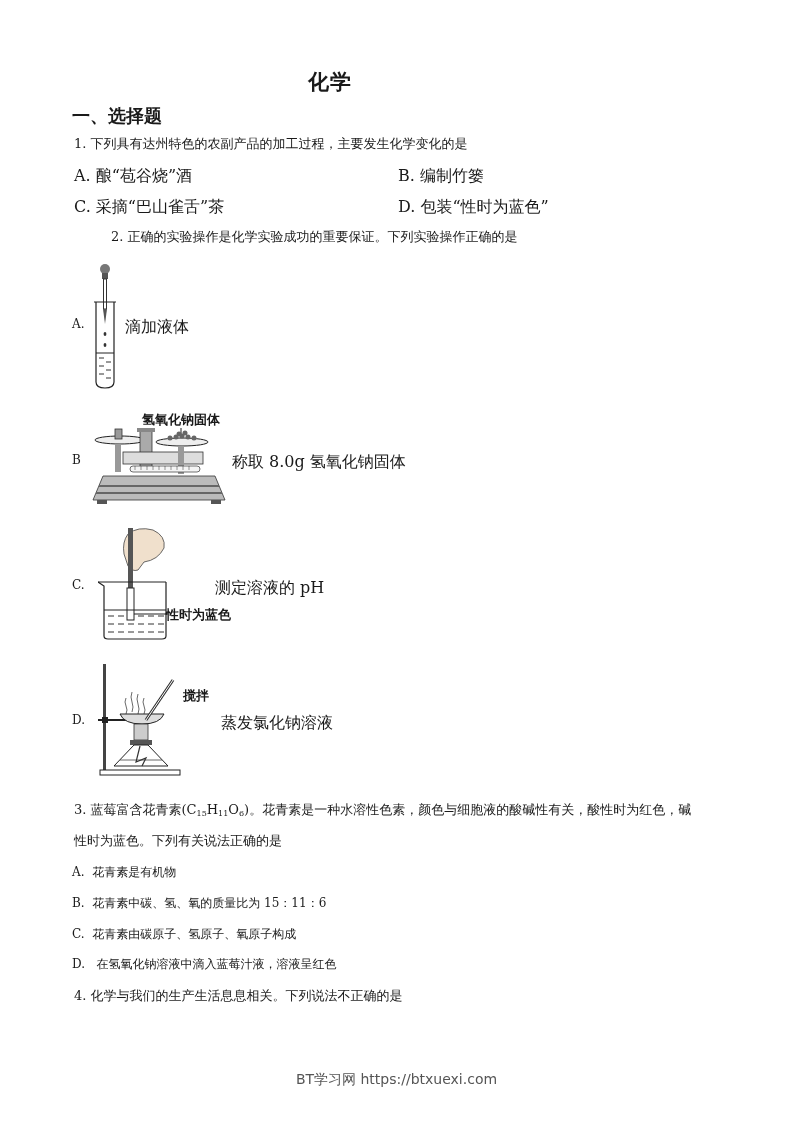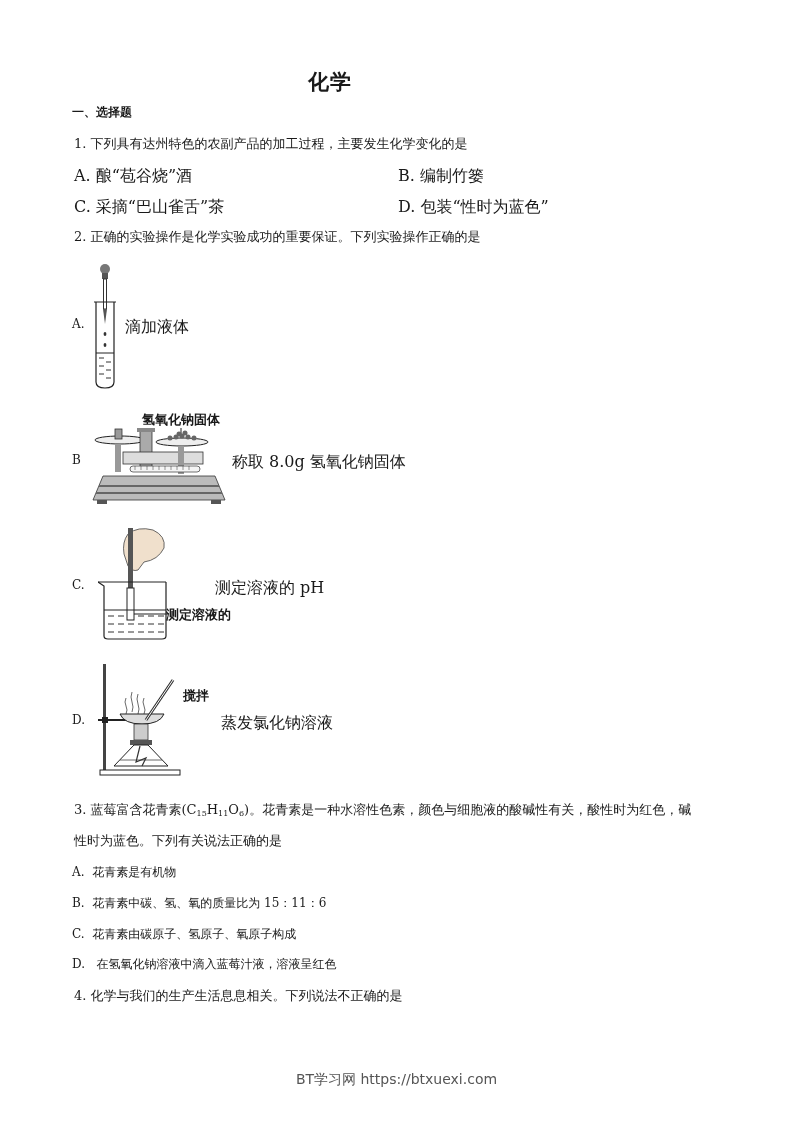--- a/index.html
+++ b/index.html
@@ -1,21 +1,21 @@
 <!DOCTYPE html>
 <html><head>
 <meta charset="utf-8">
 <style>
   html, body { margin: 0; padding: 0; background: #ffffff; }
   body { width: 793px; height: 1122px; position: relative; overflow: hidden;
          font-family: "DejaVu Serif", "Liberation Serif", serif; color: #1a1a1a; }
   .abs { position: absolute; white-space: nowrap; }
   .title { left: 0; width: 660px; top: 68px; text-align: center; font-size: 21px; font-weight: bold;
            font-family: "DejaVu Sans", sans-serif; letter-spacing: 1px; }
-  .section { left: 72px; top: 104px; font-size: 12px; font-weight: bold; font-family: "DejaVu Sans", sans-serif; }
+  .section { left: 72px; top: 104px; font-size: 18px; font-weight: bold; font-family: "DejaVu Sans", sans-serif; }
   .q { font-size: 13px; left: 74px; }
   .opt { font-size: 16px; }
   .label-small { font-size: 12px; }
   .fig-label { font-family: "DejaVu Sans", sans-serif; font-size: 13px; font-weight: bold; }
   .footer { left: 0; width: 793px; top: 1071px; text-align: center; font-size: 14px; color: #555;
             font-family: "DejaVu Sans", sans-serif; }
   sub { font-size: 8px; vertical-align: -2px; }
   svg { position: absolute; }
 </style>
 </head>
@@ -38,21 +38,21 @@
 </div>
 <div class="abs opt" style="left:74px; top:197px;">
   <span>C.</span>
   <span>采摘“巴山雀舌”茶</span>
 </div>
 <div class="abs opt" style="left:398px; top:197px;">
   <span>D.</span>
   <span>包装“性时为蓝色”</span>
 </div>
 
-<div class="abs q" style="top:228px;">
+<div class="abs q" style="top:228px;margin-left:37px;">
   <span>2.</span>
   <span>正确的实验操作是化学实验成功的重要保证。下列实验操作正确的是</span>
 </div>
 
 <div class="abs label-small" style="left:72px; top:317px;">A.</div>
 <svg style="left:92px; top:262px;" width="30" height="128" viewBox="0 0 30 128">
   <circle cx="13" cy="7" r="5" fill="#777"></circle>
   <rect x="10" y="11" width="6" height="6" fill="#555"></rect>
   <rect x="11.5" y="17" width="3" height="30" fill="none" stroke="#333" stroke-width="1"></rect>
   <path d="M11 47 L15 47 L13 62 Z" fill="#555"></path>
@@ -145,21 +145,21 @@
       <line x1="60" y1="98" x2="66" y2="98"></line>
     <line x1="10" y1="106" x2="16" y2="106"></line>
       <line x1="20" y1="106" x2="26" y2="106"></line>
       <line x1="30" y1="106" x2="36" y2="106"></line>
       <line x1="40" y1="106" x2="46" y2="106"></line>
       <line x1="50" y1="106" x2="56" y2="106"></line>
       <line x1="60" y1="106" x2="66" y2="106"></line>
   </g>
   <line x1="36" y1="88" x2="70" y2="88" stroke="#222" stroke-width="1"></line>
 </svg>
-<div class="abs fig-label" style="left:166px; top:606px;">测定溶液的</div>
+<div class="abs fig-label" style="left:166px; top:606px;">性时为蓝色</div>
 <div class="abs opt" style="left:215px; top:578px;">测定溶液的 pH</div>
 
 <div class="abs label-small" style="left:72px; top:713px;">D.</div>
 <svg style="left:98px; top:662px;" width="90" height="116" viewBox="0 0 90 116">
 
   <rect x="5" y="2" width="3" height="106" fill="#444"></rect>
   <rect x="2" y="108" width="80" height="5" fill="#fff" stroke="#222" stroke-width="1"></rect>
   <line x1="0" y1="58" x2="38" y2="58" stroke="#222" stroke-width="2"></line>
   <rect x="4" y="55" width="6" height="6" fill="#222"></rect>
 

